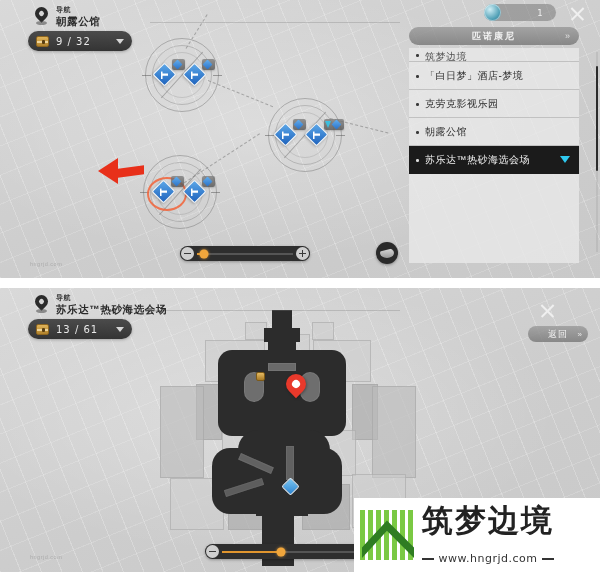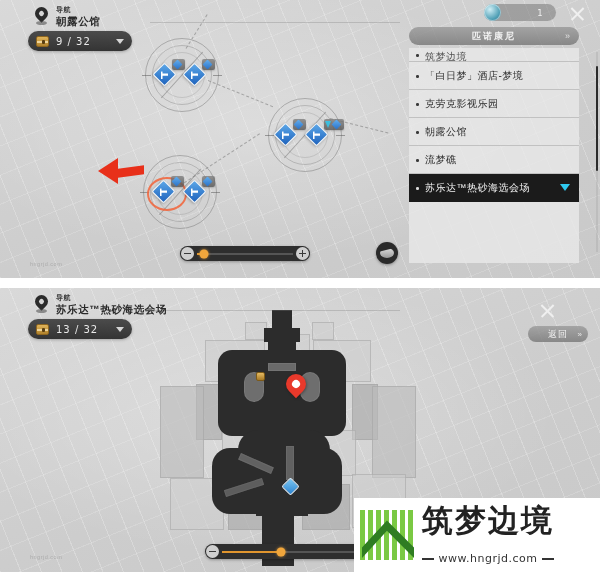--- a/index.html
+++ b/index.html
@@ -331,24 +331,20 @@
           <div class="txt">「白日梦」酒店-梦境</div>
         </div>
         <div class="li">
           <div class="dot"></div>
           <div class="txt">克劳克影视乐园</div>
         </div>
         <div class="li">
           <div class="dot"></div>
           <div class="txt">朝露公馆</div>
         </div>
-        <div class="li">
-          <div class="dot"></div>
-          <div class="txt">流梦礁</div>
-        </div>
         <div class="li sel">
 
           <div class="dot"></div>
           <div class="txt">苏乐达™热砂海选会场</div>
           <div class="caret"></div>
         </div>
       </div>
       <div class="scroll-tr"></div>
       <div class="scroll-th"></div>
     </div>
@@ -408,21 +404,21 @@
           <div class="foot"></div>
         </div>
       <div class="nav-txt">
         <div class="nav-sub">导航</div>
         <div class="nav-title">苏乐达™热砂海选会场</div>
       </div>
     </div>
 
     <div class="chest">
       <div class="chest-ico"></div>
-      <div class="chest-val">13 / 32</div>
+      <div class="chest-val">13 / 61</div>
       <div class="chest-caret"></div>
     </div>
 
     <div class="close-x" style="position:absolute;right:44px;top:14px;z-index:50;"></div>
 
     <div class="return-btn">
       <span class="lbl">返回</span>
       <span class="chev">»</span>
     </div>
 

